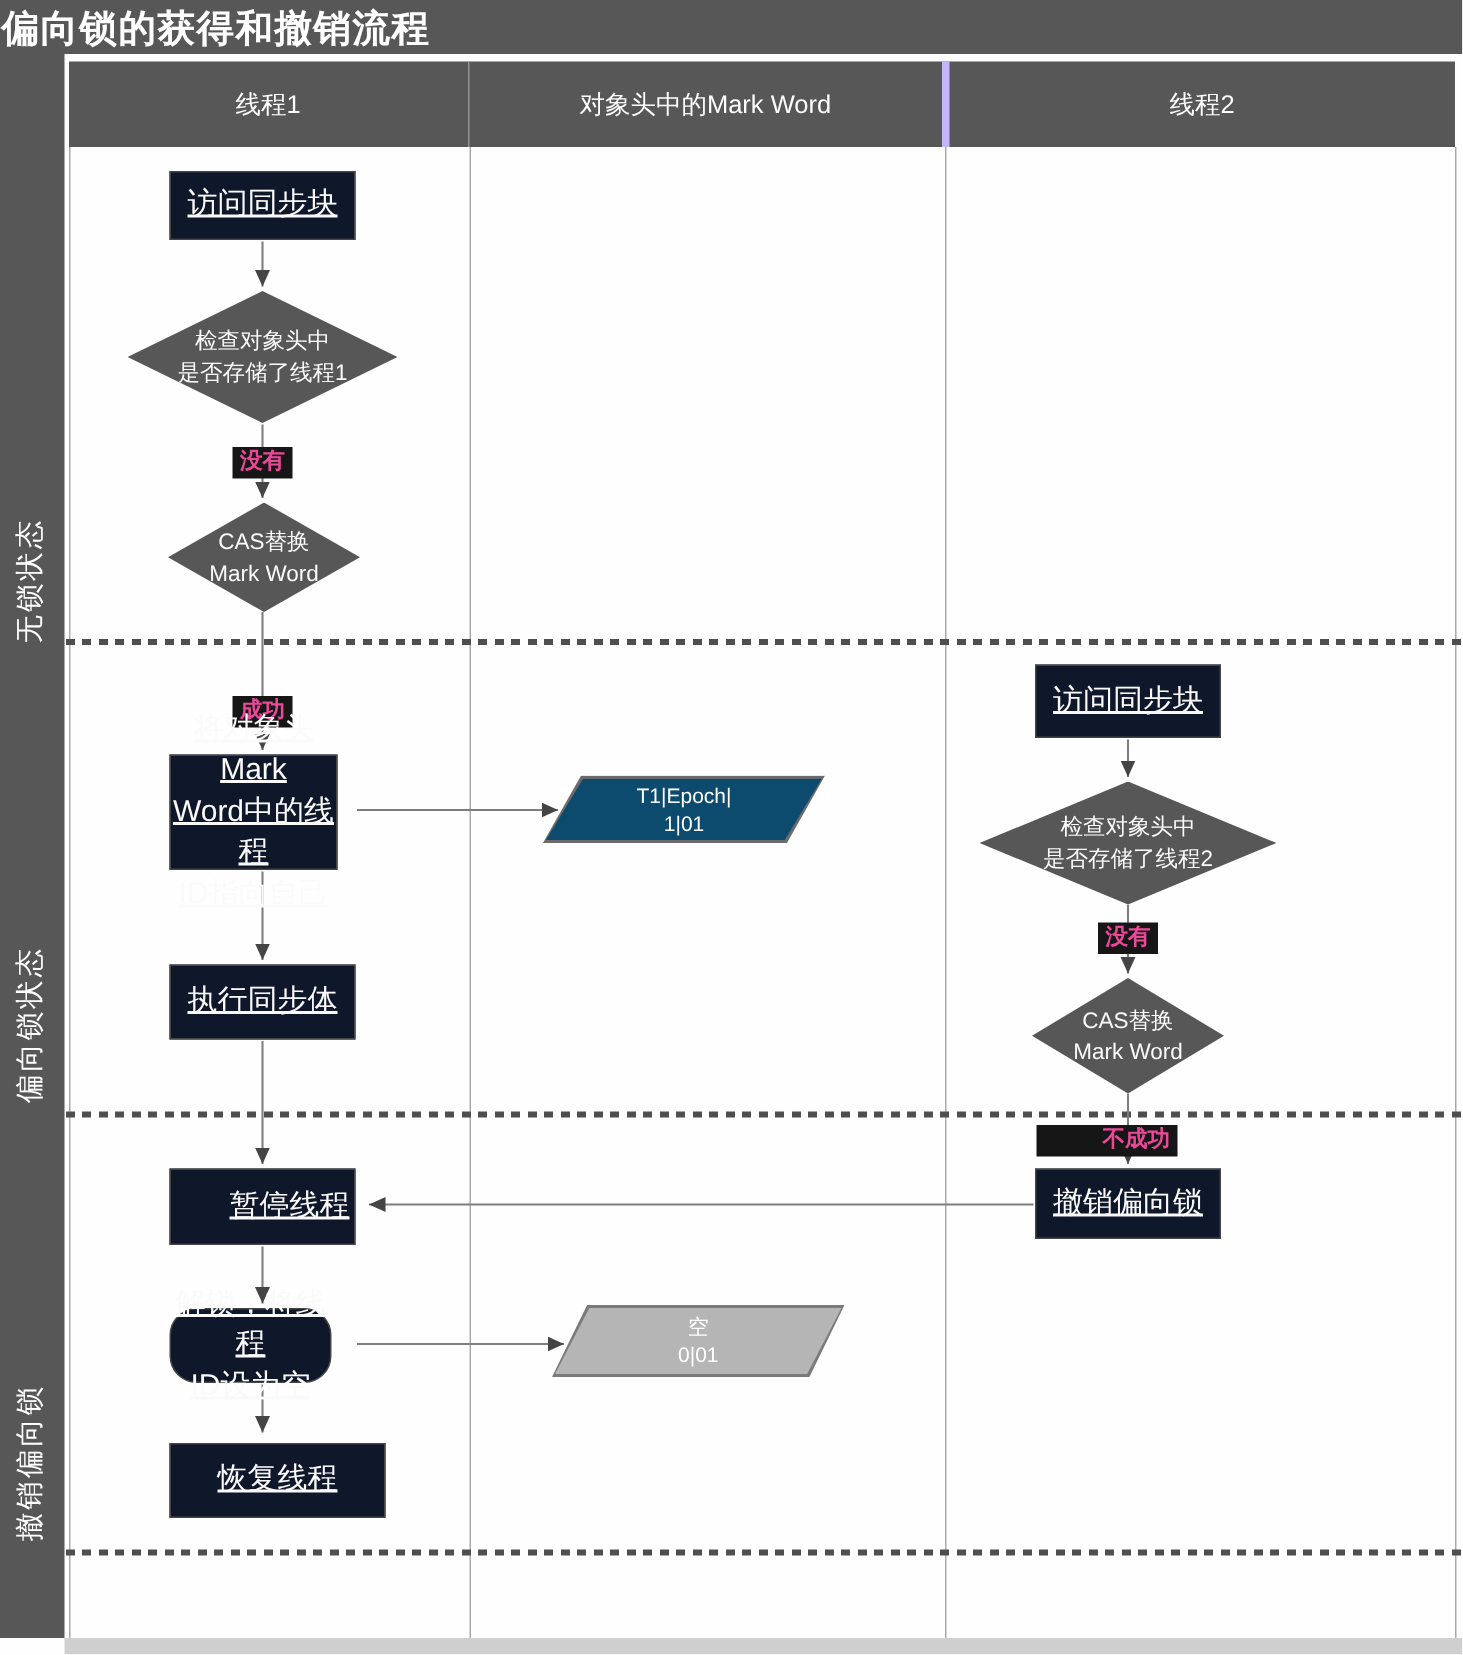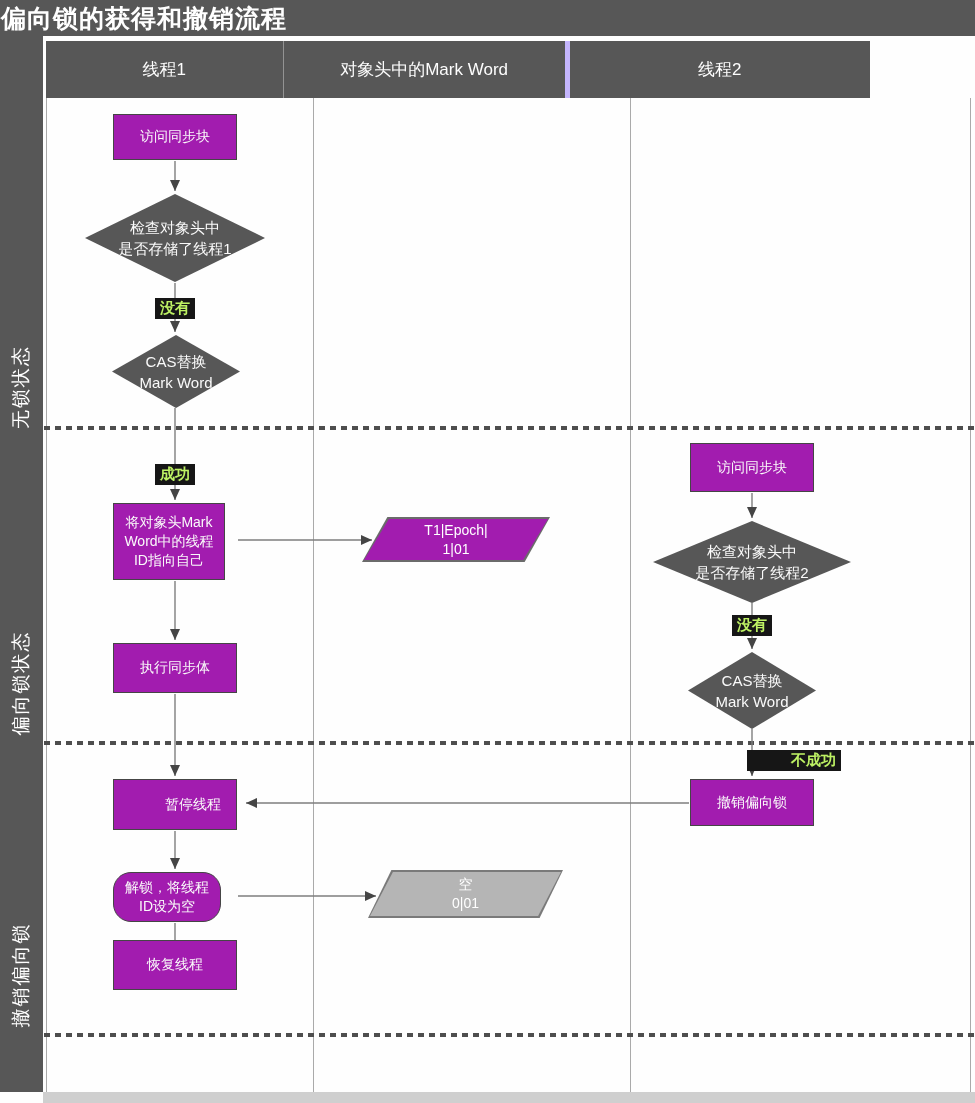--- a/index.html
+++ b/index.html
@@ -12,58 +12,58 @@
     position:absolute;left:0;top:0;width:975px;height:36px;background:#575757;
     display:flex;align-items:center;
   }
   .titlebar .t{color:#fff;font-size:25px;font-weight:bold;margin-left:1px;letter-spacing:1px;white-space:nowrap;}
   .sidebar{position:absolute;left:0;top:36px;width:43px;height:1056px;background:#575757;}
   .vlabel{
     position:absolute;color:#fff;font-size:19px;letter-spacing:2px;text-align:center;
     transform:rotate(-90deg);height:24px;line-height:24px;white-space:nowrap;
   }
   .header{
-    position:absolute;left:46px;top:41px;width:824px;height:57px;background:#575757;
+    position:absolute;left:46px;top:41px;width:924px;height:57px;background:#575757;
     display:flex;align-items:stretch;
   }
   .hcell{
     color:#fdfdfd;font-size:17px;display:flex;align-items:center;justify-content:center;
   }
   .hcell.c1{width:267px;border-right:1px solid #939393;}
   .hcell.c2{width:317px;border-right:5px solid #c4b5fd;}
   .hcell.c3{width:339px;}
   .laneline{position:absolute;top:98px;width:1px;height:994px;background:#aaaaaa;}
   .dashed{
     position:absolute;left:44px;width:931px;height:4px;
     background:repeating-linear-gradient(90deg,#4e4e4e 0 6px,transparent 6px 11px);
   }
   .bottomstrip{position:absolute;left:43px;top:1092px;width:932px;height:11px;background:#cfcfcf;}
   .pbox{
-    position:absolute;background:#a21caf;border:1px solid #454545;box-sizing:border-box;
-    color:#fafafa;font-size:14px;line-height:1.38;text-align:center;
-    display:flex;align-items:center;justify-content:center;
+    position:absolute;background:#0f172a;border:1px solid #454545;box-sizing:border-box;
+    color:#fafafa;font-size:20px;line-height:1.38;text-align:center;
+    display:flex;align-items:center;justify-content:center;text-decoration:underline;
   }
   .diamond{
     position:absolute;background:#575757;
     clip-path:polygon(50% 0,100% 50%,50% 100%,0 50%);
     color:#fafafa;font-size:15px;line-height:1.4;text-align:center;
     display:flex;align-items:center;justify-content:center;
   }
   .badge{
-    position:absolute;background:#161616;color:#bef264;font-size:15px;font-weight:bold;
+    position:absolute;background:#161616;color:#ec4899;font-size:15px;font-weight:bold;
     padding:1px 5px;line-height:1.25;white-space:nowrap;
   }
   .para{position:absolute;}
   .para .outer{position:absolute;inset:0;}
   .para .inner{
     position:absolute;inset:2px;display:flex;align-items:center;justify-content:center;
     color:#fff;font-size:14px;line-height:1.35;text-align:center;
   }
   .para1 .outer{background:#6b6b6b;clip-path:polygon(13.5% 0,100% 0,86.5% 100%,0 100%);}
-  .para1 .inner{background:#a21caf;clip-path:polygon(13.5% 0,100% 0,86.5% 100%,0 100%);}
+  .para1 .inner{background:#0c4a6e;clip-path:polygon(13.5% 0,100% 0,86.5% 100%,0 100%);}
   .para2 .outer{background:#7a7a7a;clip-path:polygon(12% 0,100% 0,88% 100%,0 100%);}
   .para2 .inner{background:#b5b5b5;clip-path:polygon(12% 0,100% 0,88% 100%,0 100%);}
   svg.connectors{position:absolute;left:0;top:0;pointer-events:none;}
 </style>
 </head>
 <body>
 
 <div class="canvas">
 
   <div class="titlebar">
@@ -122,35 +122,35 @@
   <div class="diamond" style="left:112px;top:335px;width:128px;height:73px;" data-bind="thread1.cas">CAS替换
 Mark Word</div>
   <div class="badge" style="left:155px;top:464px;" data-bind="thread1.success_label">成功</div>
   <div class="pbox" style="left:113px;top:503px;width:112px;height:77px;" data-bind="thread1.set_id">将对象头Mark
 Word中的线程
 ID指向自己</div>
   <div class="pbox" style="left:113px;top:643px;width:124px;height:50px;" data-bind="thread1.exec">执行同步体</div>
   <div class="pbox" style="left:113px;top:779px;width:124px;height:51px;padding-left:36px;" data-bind="thread1.pause">暂停线程</div>
   <div class="pbox" style="left:113px;top:872px;width:108px;height:50px;border-radius:18px;" data-bind="thread1.unlock">解锁，将线程
 ID设为空</div>
-  <div class="pbox" style="left:113px;top:940px;width:124px;height:50px;" data-bind="thread1.resume">恢复线程</div>
+  <div class="pbox" style="left:113px;top:962px;width:144px;height:50px;" data-bind="thread1.resume">恢复线程</div>
 
   <div class="para para1" style="left:362px;top:517px;width:188px;height:45px;">
     <div class="outer"></div>
     <div class="inner" data-bind="markword.biased_value">T1|Epoch|
 1|01</div>
   </div>
   <div class="para para2" style="left:368px;top:870px;width:195px;height:48px;">
     <div class="outer"></div>
     <div class="inner" data-bind="markword.empty_value">空
 0|01</div>
   </div>
 
   <div class="pbox" style="left:690px;top:443px;width:124px;height:49px;" data-bind="thread2.access">访问同步块</div>
   <div class="diamond" style="left:653px;top:521px;width:198px;height:82px;" data-bind="thread2.check">检查对象头中
 是否存储了线程2</div>
   <div class="badge" style="left:732px;top:615px;" data-bind="thread2.no_label">没有</div>
   <div class="diamond" style="left:688px;top:652px;width:128px;height:77px;" data-bind="thread2.cas">CAS替换
 Mark Word</div>
-  <div class="badge" style="left:747px;top:750px;padding-left:44px;" data-bind="thread2.fail_label">不成功</div>
+  <div class="badge" style="left:691px;top:750px;padding-left:44px;" data-bind="thread2.fail_label">不成功</div>
   <div class="pbox" style="left:690px;top:779px;width:124px;height:47px;" data-bind="thread2.revoke">撤销偏向锁</div>
 
 </div>
 
 </body></html>

